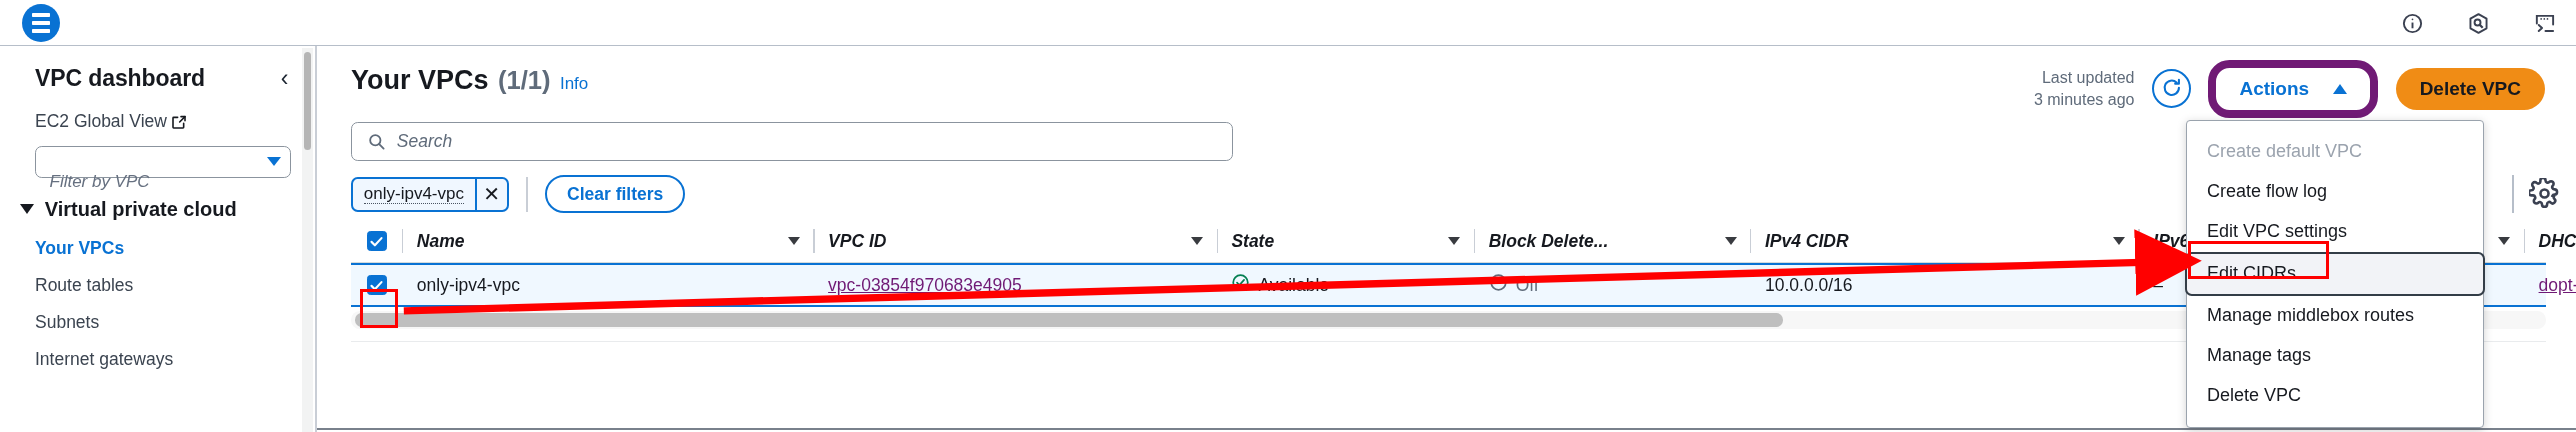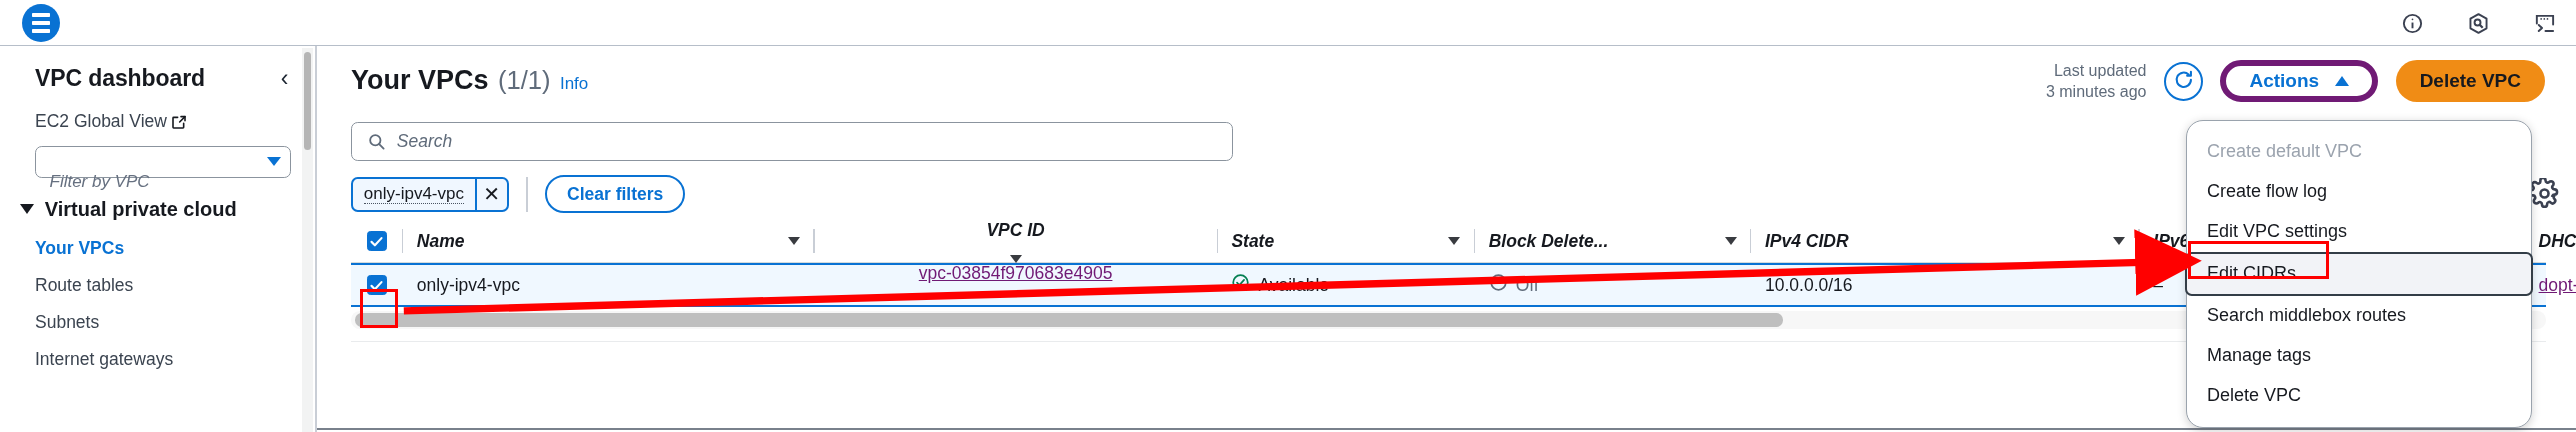--- a/index.html
+++ b/index.html
@@ -86,36 +86,36 @@
   
   .main { position: absolute; left: 317px; top: 46px; width: 2259px; height: 386px; background: #fff; }
 
   .main-header {
     position: absolute; left: 0; top: 0; width: 2259px; height: 74px;
   }
   .title-row {
     position: absolute; left: 34px; top: 19px; display: flex; align-items: baseline; gap: 9.4px;
   }
   .page-title { font-size: 27px; font-weight: 700; color: #16191f; }
-  .page-count { font-size: 25.6px; color: #5f6b7a; font-weight: 400; }
+  .page-count { font-size: 25.6px; color: #5f6b7a; font-weight: 700; }
   .info-link { font-size: 17px; color: #0972d3; text-decoration: none; cursor: pointer; }
 
   .header-right {
     position: absolute; right: 31px; top: 13.5px; display: flex; align-items: center; gap: 17.5px;
   }
   .last-updated { font-size: 16px; color: #5f6b7a; line-height: 1.35; text-align: right; }
   .refresh-btn {
     width: 39px; height: 39px; border-radius: 50%; border: 2px solid #0972d3;
     display: flex; align-items: center; justify-content: center; cursor: pointer; background: #fff;
   }
   .refresh-btn svg { width: 21.5px; height: 21.5px; }
   .actions-btn {
-    height: 42px; padding: 0 23px; border: 6px solid #701a75; border-radius: 21.5px;
+    height: 58px; padding: 0 23px; border: 8px solid #701a75; border-radius: 21.5px;
     background: #fff; color: #0972d3; font-size: 19px; font-weight: 700;
-    display: flex; align-items: center; gap: 16px; cursor: pointer;
+    display: flex; align-items: center; gap: 24px; cursor: pointer;
     font-family: "Liberation Sans", sans-serif;
   }
   .actions-btn .up-caret { width: 0; height: 0; border-left: 7.4px solid transparent;
     border-right: 7.4px solid transparent; border-bottom: 10px solid #0972d3; }
   .create-btn {
     height: 42px; padding: 0 24px; border: none; border-radius: 21.5px;
     background: #f08c15; color: #16191f; font-size: 19px; font-weight: 700;
     cursor: pointer; font-family: "Liberation Sans", sans-serif;
   }
 
@@ -197,21 +197,21 @@
   }
   .td-check { width: 51px; display: flex; align-items: center; justify-content: center; flex: none; height: 44px;}
   .link { color: #701a75; text-decoration: underline; cursor: pointer; text-align: center; }
   .state-ok { display: flex; align-items: center; gap: 8px; color: #16191f; }
   .state-ok svg { width: 19px; height: 19px; color: #037f51; }
   .state-off { display: flex; align-items: center; gap: 8px; color: #5f6b7a; }
   .state-off svg { width: 19px; height: 19px; color: #5f6b7a; }
 
   
   .c-name  { width: 410px; }
-  .c-vpcid { width: 402px; flex-direction: column; }
+  .c-vpcid { width: 402px; }
   .c-state { width: 256px; }
   .c-block { width: 275px; }
   .c-ipv4  { width: 387px; }
   .c-ipv6  { width: 384px; }
   .c-dhcp  { width: 222px; }
 
   
   .hscroll {
     position: absolute; left: 34px; top: 265px; width: 2195px; height: 17.5px;
     background: #f7f7f7; border-radius: 8.7px;
@@ -223,22 +223,22 @@
 
   .table-bottom-line {
     position: absolute; left: 34px; top: 295px; width: 2195px; height: 1.3px; background: #e9ebed;
   }
   .panel-bottom-line {
     position: absolute; left: 0; top: 382px; width: 2259px; height: 2px; background: #79818c;
   }
 
   
   .dropdown {
-    position: absolute; left: 2186px; top: 120px; width: 346px;
-    background: #ffffff; border: 1.3px solid #9aa3ad; border-radius: 17px;
+    position: absolute; left: 2186px; top: 120px; width: 298px;
+    background: #ffffff; border: 1.3px solid #9aa3ad; border-radius: 4px;
     box-shadow: 0 2.7px 9.4px rgba(0,0,0,.18); padding: 10.8px 0 10.8px 0; z-index: 40;
   }
   .dd-item {
     height: 40px; display: flex; align-items: center; padding: 0 20px;
     font-size: 18px; color: #16191f; cursor: pointer; white-space: nowrap;
   }
   .dd-item.disabled { color: #9ba3ae; cursor: default; }
   .dd-item.hovered {
     background: #f2f3f7; border: 2px solid #333d47; border-radius: 6.7px;
     margin: 0 -2px; height: 44px;
@@ -490,21 +490,21 @@
     <div class="hscroll-thumb"></div>
     <div class="table-bottom-line"></div>
     <div class="panel-bottom-line"></div>
   </div>
 
   <div class="dropdown">
     <div class="dd-item disabled">Create default VPC</div>
     <div class="dd-item">Create flow log</div>
     <div class="dd-item">Edit VPC settings</div>
     <div class="dd-item hovered">Edit CIDRs</div>
-    <div class="dd-item">Search middlebox routes</div>
+    <div class="dd-item">Manage middlebox routes</div>
     <div class="dd-item">Manage tags</div>
     <div class="dd-item">Delete VPC</div>
   </div>
 
   <svg class="arrow-svg" viewBox="0 0 3828 642">
     <defs>
       <marker id="ah" markerWidth="9" markerHeight="9" refX="7" refY="4.5" orient="auto">
         <polygon points="0,0 9,4.5 0,9" fill="#ff0000"></polygon>
       </marker>
     </defs>

